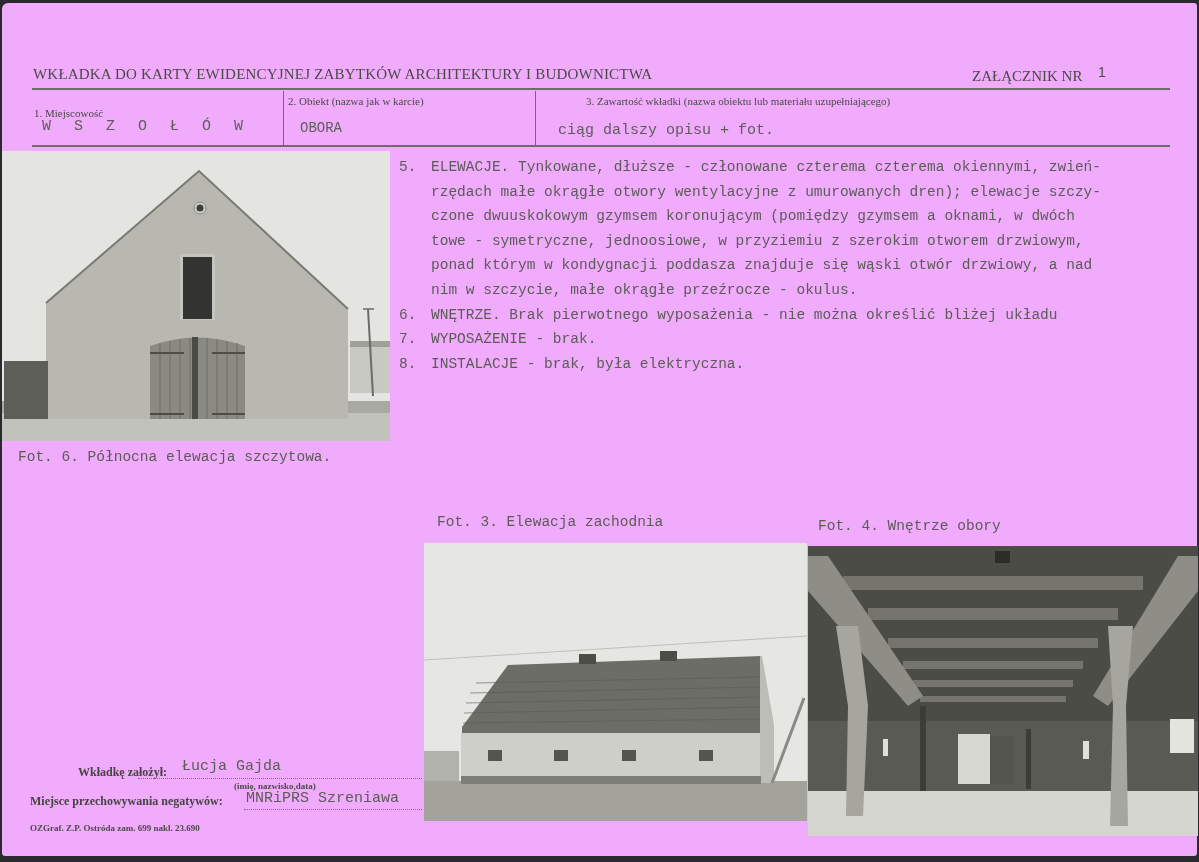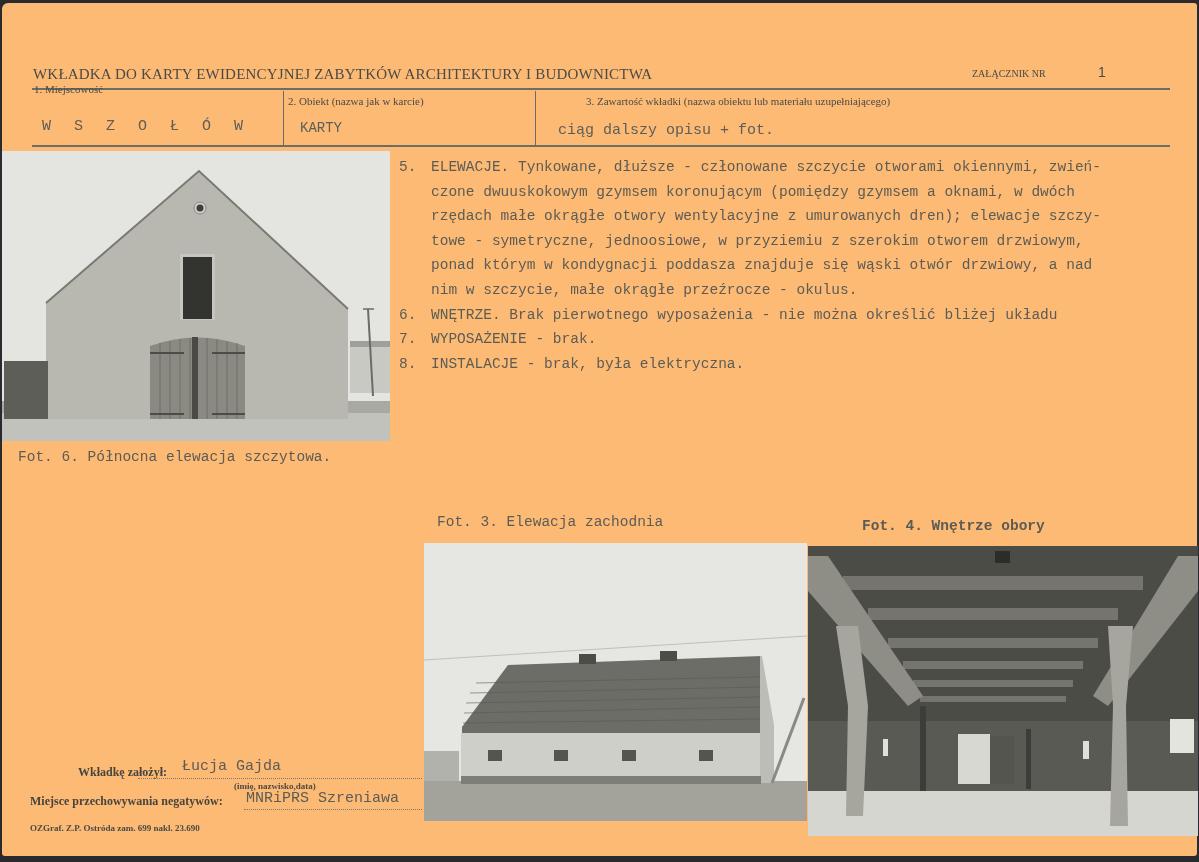--- a/index.html
+++ b/index.html
@@ -3,62 +3,62 @@
 <meta charset="utf-8">
 <style>
   html, body { margin: 0; padding: 0; }
   body {
     width: 1199px; height: 862px; overflow: hidden;
     background: #2a2a2e;
     position: relative;
   }
   .card {
     position: absolute; left: 2px; top: 3px; width: 1195px; height: 853px;
-    background: #fdba74;
+    background: #f0abfc;
     border-radius: 6px 3px 3px 3px;
     color: #5a5a55;
   }
   .serif { font-family: "Liberation Serif", "DejaVu Serif", serif; }
   .mono { font-family: "Liberation Mono", "DejaVu Sans Mono", monospace; }
   .abs { position: absolute; }
 
   .hdr-title { left: 31px; top: 63px; font-size: 15px; letter-spacing: 0.2px; color: #4a4a46; }
-  .hdr-annex { left: 970px; top: 65px; font-size: 10px; color: #4a4a46; }
+  .hdr-annex { left: 970px; top: 65px; font-size: 15px; color: #4a4a46; }
   .hdr-annex-nr { left: 1096px; top: 61px; font-size: 14px; color: #4a4a46; font-family: "Liberation Sans", sans-serif; }
 
   .rule { height: 2px; background: #6d6d68; }
   .rule1 { left: 30px; top: 85px; width: 1138px; }
   .rule2 { left: 30px; top: 142px; width: 1138px; }
   .vline { width: 1px; background: #6d6d68; }
   .v1 { left: 281px; top: 88px; height: 54px; }
   .v2 { left: 533px; top: 88px; height: 54px; }
 
   .flabel { font-size: 11px; color: #4a4a46; }
-  .fl1 { left: 32px; top: 80px; }
+  .fl1 { left: 32px; top: 104px; }
   .fl2 { left: 286px; top: 92px; }
   .fl3 { left: 540px; top: 92px; margin-left: 44px; }
   .fval { font-size: 15px; color: #5e5e58; }
   .fv1 { left: 40px; top: 115px; letter-spacing: 7px; text-align: right; }
   .fv2 { left: 298px; top: 117px; font-size: 14px; }
   .fv3 { left: 556px; top: 119px; }
 
   .photo { position: absolute; overflow: hidden; background: #dcdcd6; }
   .ph2 { left: 0px; top: 148px; width: 388px; height: 290px; }
   .ph3 { left: 422px; top: 540px; width: 383px; height: 278px; }
   .ph4 { left: 806px; top: 543px; width: 390px; height: 290px; }
   .photo svg { display: block; width: 100%; height: 100%; }
 
   .body-text { left: 397px; top: 152px; width: 790px; font-size: 14.5px; line-height: 24.6px; color: #5c5c56; }
   .para { position: relative; padding-left: 32px; }
   .para .num { position: absolute; left: 0; top: 0; }
 
   .cap { font-size: 14.5px; color: #5c5c56; }
   .cap2 { left: 16px; top: 446px; }
   .cap3 { left: 435px; top: 511px; }
-  .cap4 { left: 860px; top: 515px; font-weight: bold; }
+  .cap4 { left: 816px; top: 515px; }
 
   .foot-label { font-size: 12px; color: #45453f; font-weight: bold; }
   .fl-author { left: 28px; top: 762px; margin-left: 48px; }
   .fl-neg { left: 28px; top: 791px; text-align: right; }
   .dotline { border-bottom: 1px dotted #7a7a74; height: 0; }
   .dl1 { left: 136px; top: 775px; width: 284px; }
   .dl2 { left: 242px; top: 806px; width: 178px; }
   .foot-val { font-size: 15px; color: #5c5c56; }
   .fv-author { left: 180px; top: 755px; }
   .fv-neg { left: 244px; top: 787px; }
@@ -76,21 +76,21 @@
 
   <div class="abs rule rule1"></div>
   <div class="abs vline v1"></div>
   <div class="abs vline v2"></div>
   <div class="abs rule rule2"></div>
 
   <div class="abs serif flabel fl1">1. Miejscowość</div>
   <div class="abs mono fval fv1">W S Z O Ł Ó W</div>
 
   <div class="abs serif flabel fl2">2. Obiekt (nazwa jak w karcie)</div>
-  <div class="abs mono fval fv2">KARTY</div>
+  <div class="abs mono fval fv2">OBORA</div>
 
   <div class="abs serif flabel fl3">3. Zawartość wkładki (nazwa obiektu lub materiału uzupełniającego)</div>
   <div class="abs mono fval fv3">ciąg dalszy opisu + fot.</div>
 
   <div class="photo ph2">
     <svg viewBox="0 0 388 290" preserveAspectRatio="none">
       <rect x="0" y="0" width="388" height="290" fill="#e4e4e0"></rect>
       <rect x="0" y="250" width="388" height="40" fill="#a9a9a3"></rect>
       <rect x="0" y="262" width="388" height="28" fill="#c2c2bc"></rect>
       <polygon points="44,152 197,20 346,158 346,268 44,268" fill="#b8b8b1"></polygon>
@@ -119,23 +119,23 @@
       <rect x="348" y="192" width="40" height="50" fill="#c9c9c3"></rect>
       <rect x="348" y="190" width="40" height="6" fill="#a0a09a"></rect>
       <line x1="366" y1="158" x2="371" y2="245" stroke="#6c6c66" stroke-width="2"></line>
       <line x1="361" y1="158" x2="372" y2="158" stroke="#6c6c66" stroke-width="1.5"></line>
     </svg>
   </div>
 
   <div class="abs mono body-text">
     <div class="para">
       <span class="num">5.</span>
-      <div>ELEWACJE. Tynkowane, dłuższe - członowane szczycie otworami okiennymi, zwień-</div>
+      <div>ELEWACJE. Tynkowane, dłuższe - członowane czterema czterema okiennymi, zwień-</div>
+      <div>rzędach małe okrągłe otwory wentylacyjne z umurowanych dren); elewacje szczy-</div>
       <div>czone dwuuskokowym gzymsem koronującym (pomiędzy gzymsem a oknami, w dwóch</div>
-      <div>rzędach małe okrągłe otwory wentylacyjne z umurowanych dren); elewacje szczy-</div>
       <div>towe - symetryczne, jednoosiowe, w przyziemiu z szerokim otworem drzwiowym,</div>
       <div>ponad którym w kondygnacji poddasza znajduje się wąski otwór drzwiowy, a nad</div>
       <div>nim w szczycie, małe okrągłe przeźrocze - okulus.</div>
     </div>
     <div class="para">
       <span class="num">6.</span>
       <div>WNĘTRZE. Brak pierwotnego wyposażenia - nie można określić bliżej układu</div>
     </div>
     <div class="para">
       <span class="num">7.</span>

